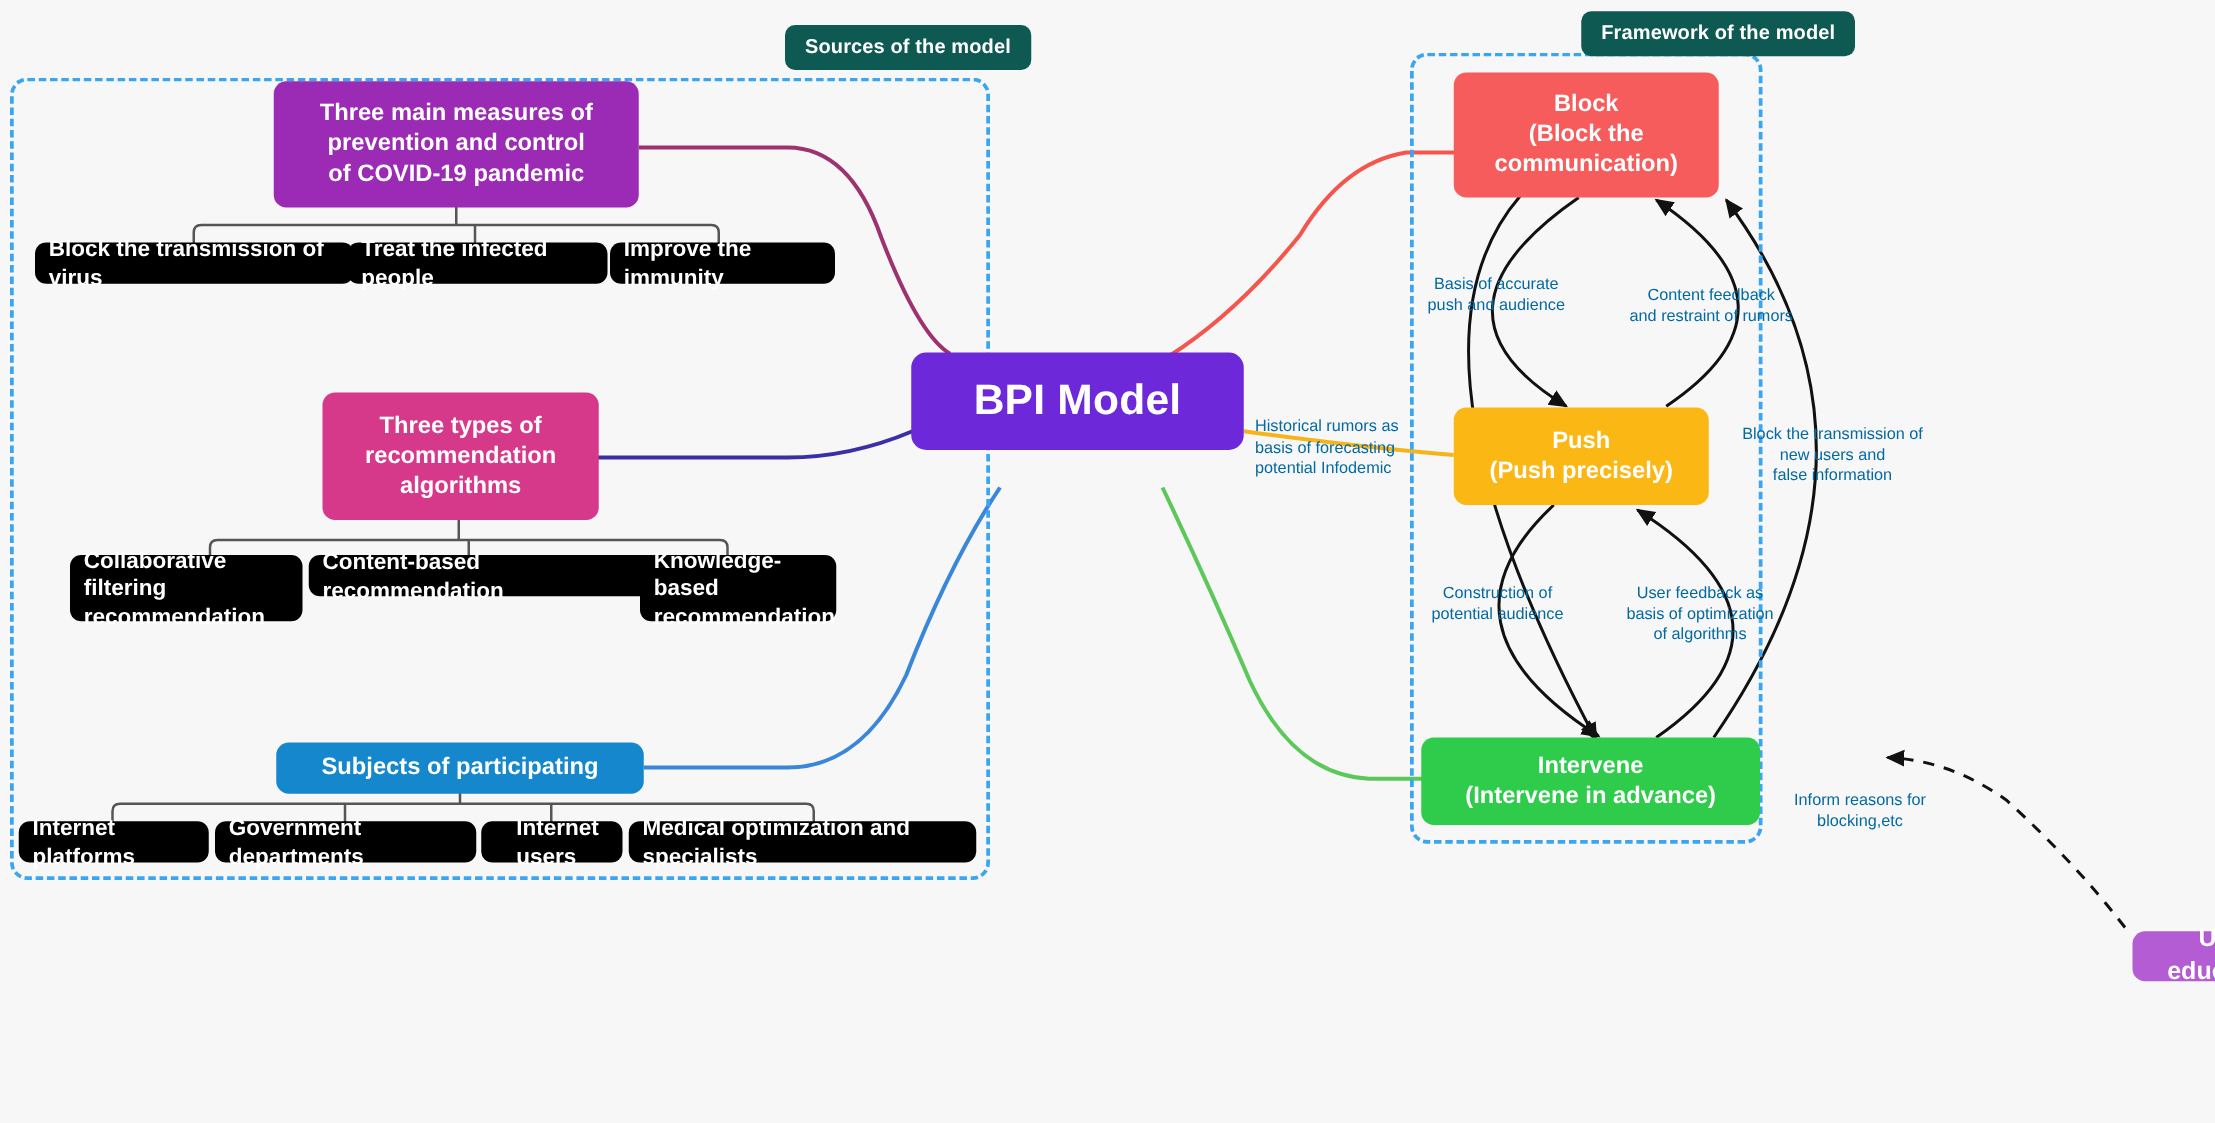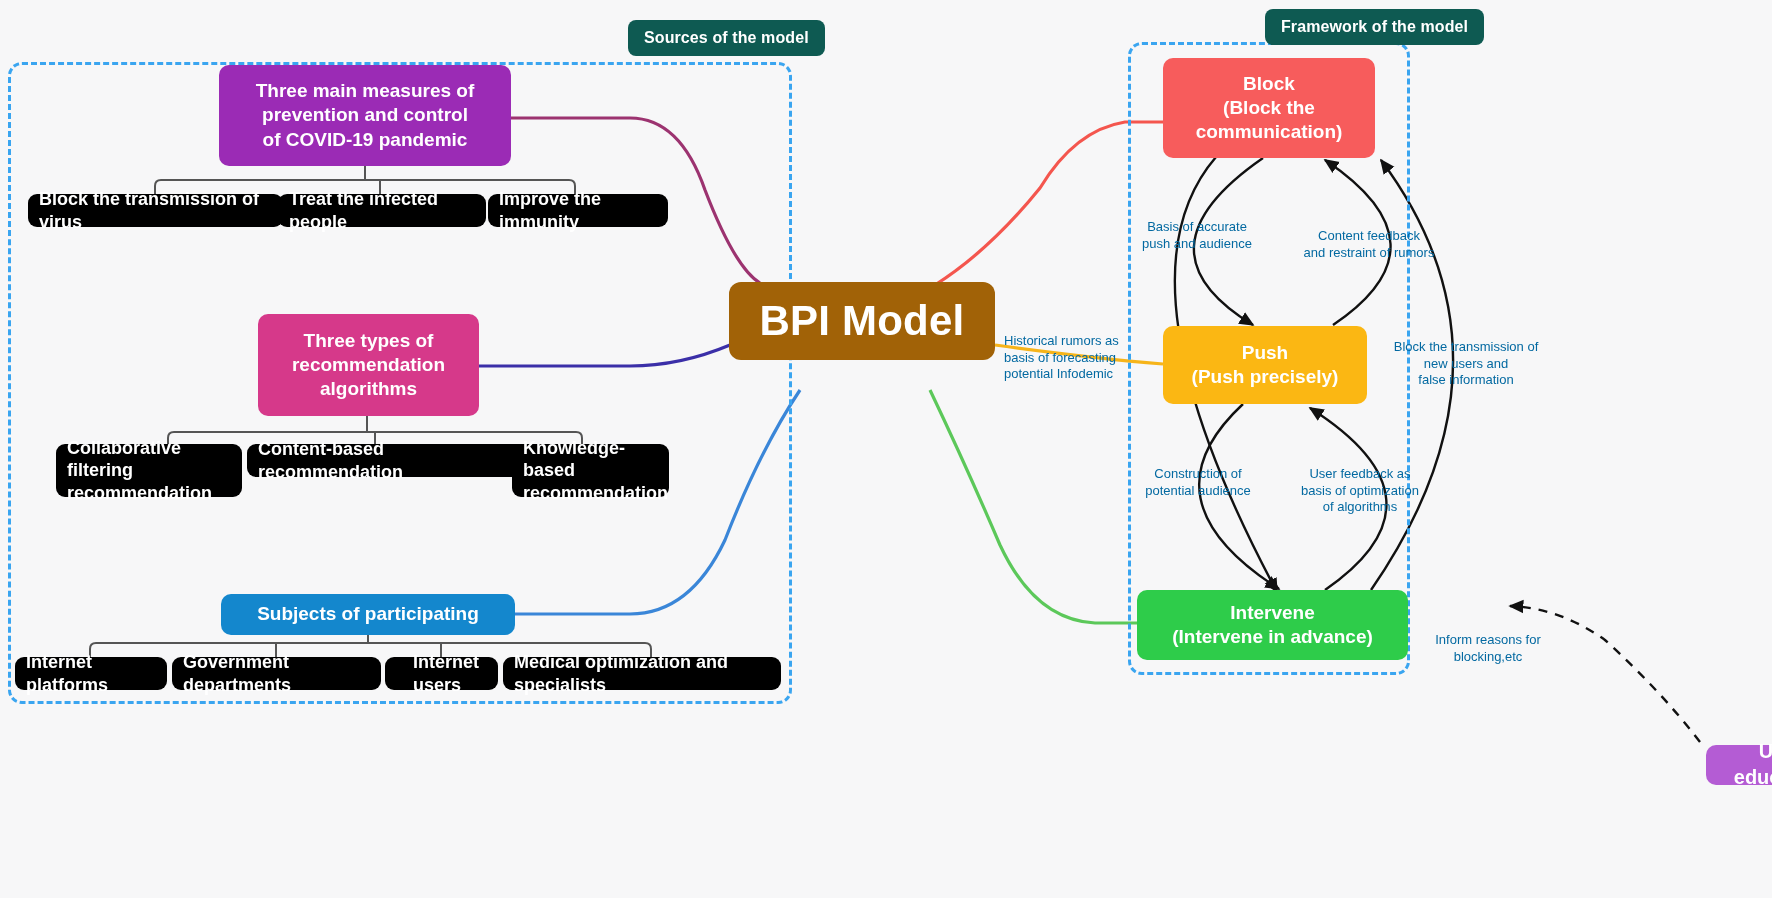--- a/index.html
+++ b/index.html
@@ -59,22 +59,22 @@
     background: #000000;
     font-size: 18px;
     font-weight: 700;
     border-radius: 9px;
     padding: 7px 11px;
     text-align: left;
     justify-content: flex-start;
     line-height: 1.25;
   }
   .node.center {
-    background: #a16207;
-    font-size: 42px;
+    background: #6d28d9;
+    font-size: 34px;
     border-radius: 12px;
     letter-spacing: .2px;
   }
   .node.branch { font-size: 19px; }
 
   
   .elabel {
     position: absolute;
     color: #0369a1;
     font-size: 13px;

